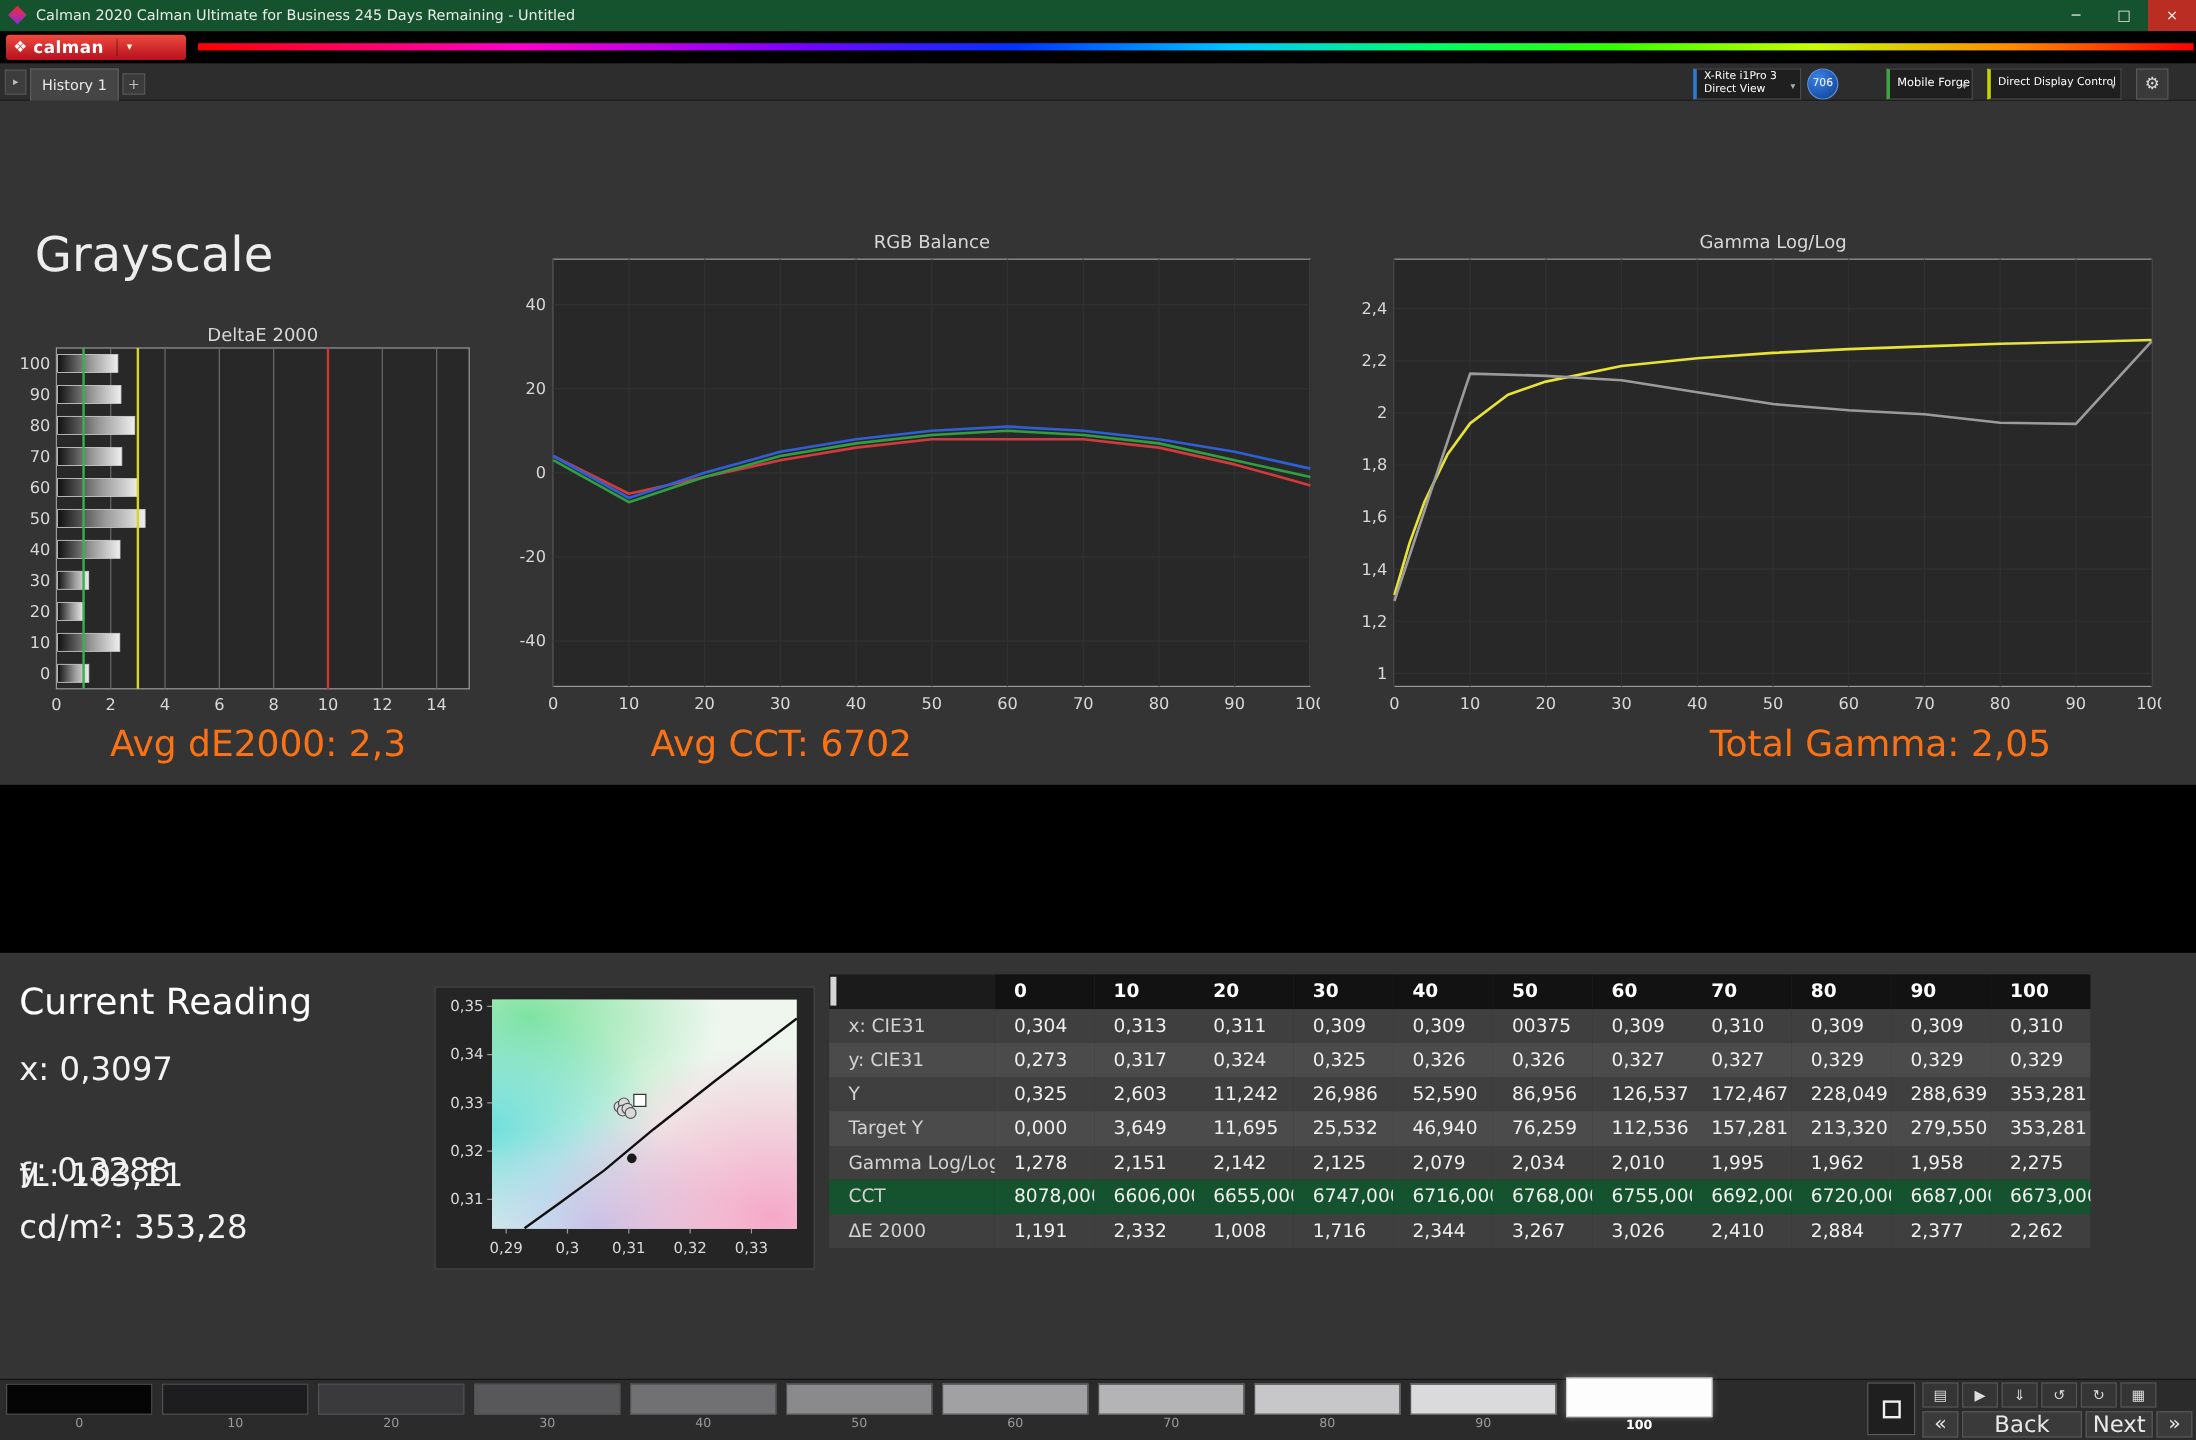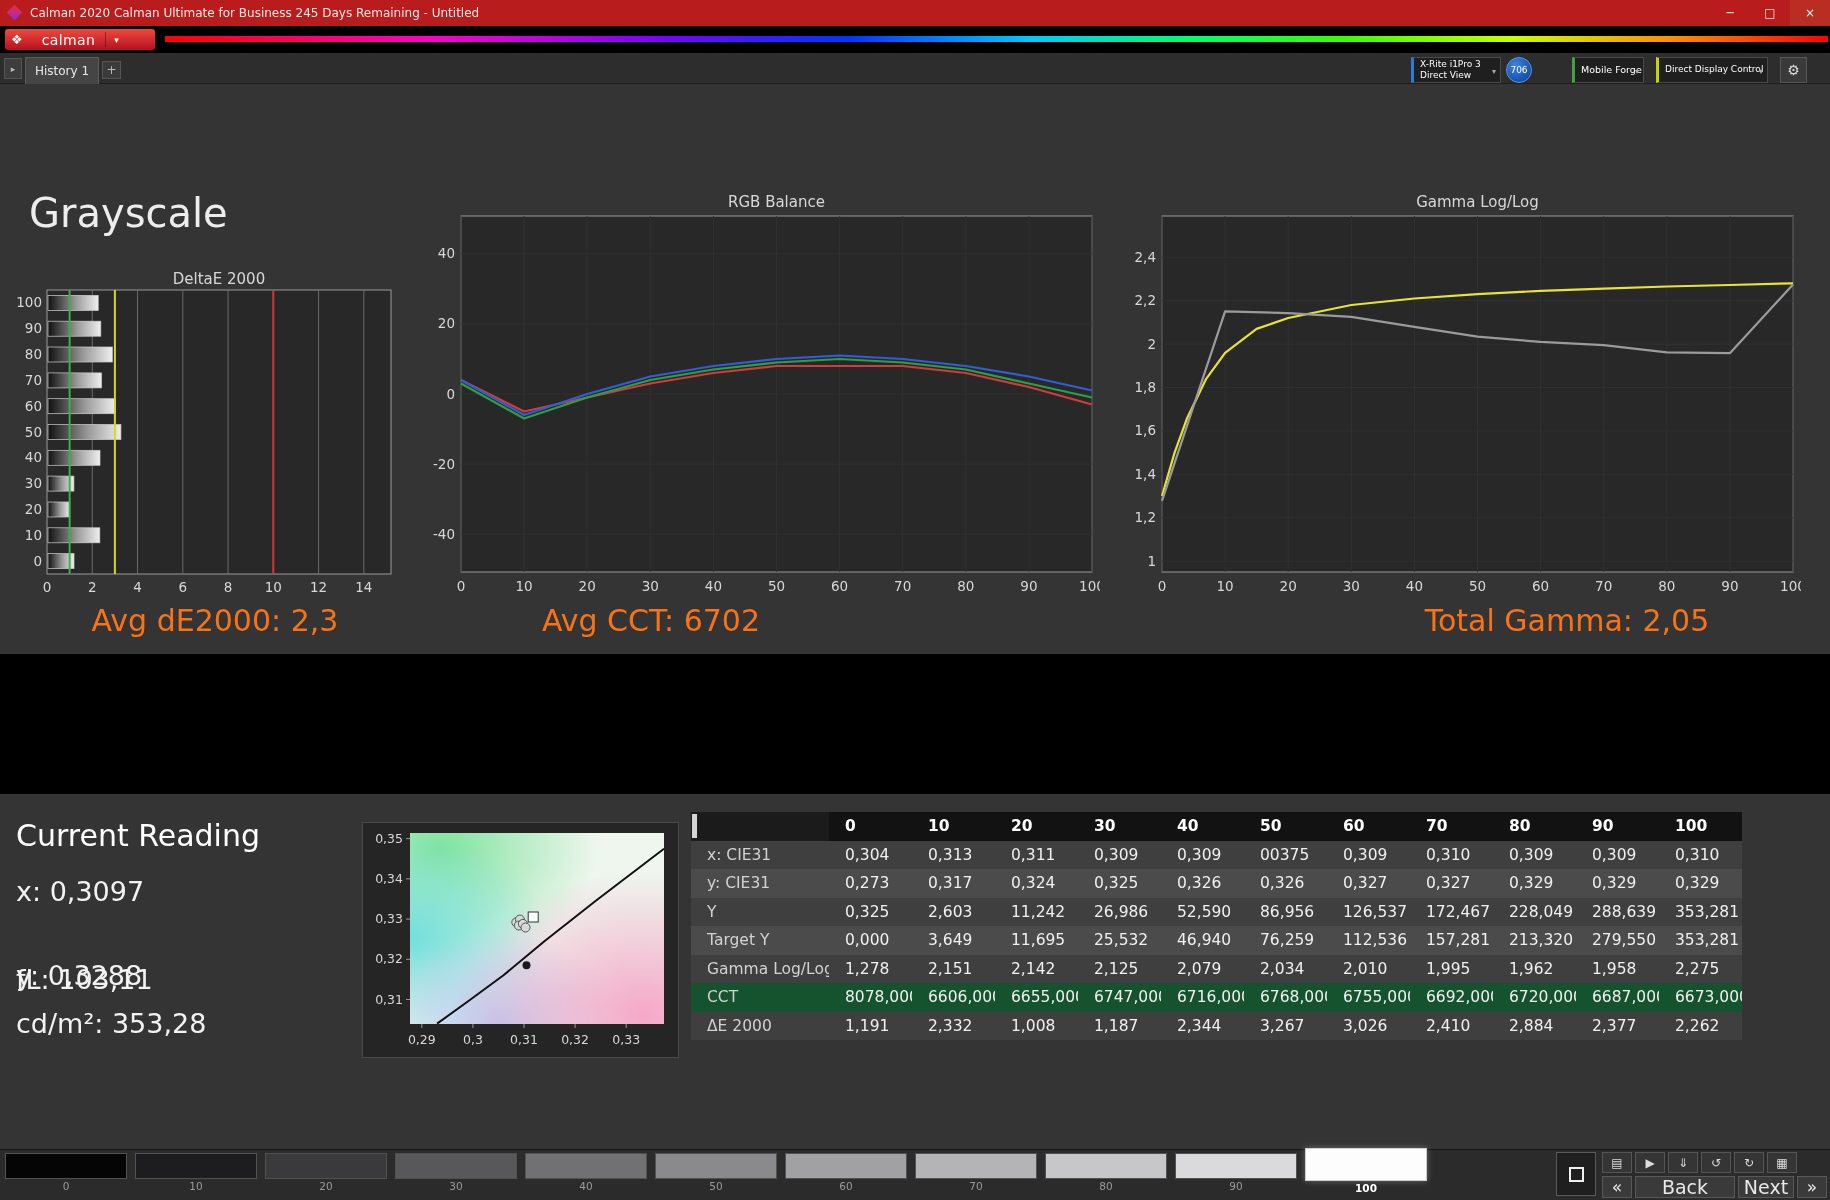--- a/index.html
+++ b/index.html
@@ -2,34 +2,34 @@
 <html><head>
 <meta charset="utf-8">
 <style>
   *{margin:0;padding:0;box-sizing:border-box}
   html,body{background:#1a1a1a}
   #root{position:relative;width:1830px;height:1200px;background:#343434;
         font-family:"DejaVu Sans","Liberation Sans",sans-serif;overflow:hidden;color:#ddd;cursor:default}
   .abs{position:absolute}
 
   
-  #titlebar{position:absolute;left:0;top:0;width:1830px;height:26px;background:#b91c1c}
+  #titlebar{position:absolute;left:0;top:0;width:1830px;height:26px;background:#14532d}
   #app-icon{position:absolute;left:9px;top:7px;width:11px;height:11px;transform:rotate(45deg);
             background:linear-gradient(135deg,#e0312e 0%,#c92a84 50%,#7b2ee0 100%)}
   #title-text{position:absolute;left:30px;top:0;line-height:26px;font-size:12px;color:#eaeaea;white-space:nowrap}
   .winbtn{position:absolute;top:0;width:40px;height:26px;text-align:center;line-height:26px;font-size:12px;color:#e5e5e5;cursor:pointer}
   #btn-min{right:80px}#btn-max{right:40px}
   #btn-close{right:0;background:#b92d23;color:#fff}
 
   
   #logobar{position:absolute;left:0;top:26px;width:1830px;height:27px;background:#000}
   #calman-logo{position:absolute;left:5px;top:3px;width:150px;height:21px;border-radius:3px;cursor:pointer;
                background:linear-gradient(180deg,#ef4a3e,#b5111f);display:flex;align-items:center;color:#fff}
   #logo-diamond{font-size:13px;margin-left:6px}
-  #logo-text{font-size:14px;font-weight:normal;margin-left:19px;letter-spacing:.4px}
+  #logo-text{font-size:14px;font-weight:bold;margin-left:5px;letter-spacing:.4px}
   #logo-sep{width:1px;height:15px;background:rgba(0,0,0,.35);margin-left:10px}
   #logo-caret{font-size:9px;margin:0 0 0 8px;color:#ffd}
   #rainbow{position:absolute;left:165px;right:2px;top:10px;height:6px;
            background:linear-gradient(90deg,#ff0000 0%,#ff00c8 16%,#7a00ff 30%,#0033ff 41%,#00c8ff 52%,#00ff66 62%,#37ff00 71%,#c8ff00 81%,#ff8a00 91%,#ff0000 100%)}
 
   
   #tabbar{position:absolute;left:0;top:53px;width:1830px;height:31px;background:#2d2d2d;border-bottom:1px solid #1d1d1d}
   #tab-expander{position:absolute;left:4px;top:58px;width:18px;height:21px;background:#3d3d3d;border:1px solid #555;
                 display:flex;align-items:center;justify-content:center;font-size:9px;color:#bbb;cursor:pointer}
   #tab-history{position:absolute;left:25px;top:57px;width:74px;height:27px;background:#454545;border:1px solid #5c5c5c;border-bottom:none;
@@ -438,21 +438,21 @@
       <div class="tcell hl">6768,000</div>
       <div class="tcell hl">6755,000</div>
       <div class="tcell hl">6692,000</div>
       <div class="tcell hl">6720,000</div>
       <div class="tcell hl">6687,000</div>
       <div class="tcell hl">6673,000</div>
       <div class="tcell rowlabel even">ΔE 2000</div>
       <div class="tcell even">1,191</div>
       <div class="tcell even">2,332</div>
       <div class="tcell even">1,008</div>
-      <div class="tcell even">1,187</div>
+      <div class="tcell even">1,716</div>
       <div class="tcell even">2,344</div>
       <div class="tcell even">3,267</div>
       <div class="tcell even">3,026</div>
       <div class="tcell even">2,410</div>
       <div class="tcell even">2,884</div>
       <div class="tcell even">2,377</div>
       <div class="tcell even">2,262</div>
     </div>
   <div id="table-thumb"></div>
 

